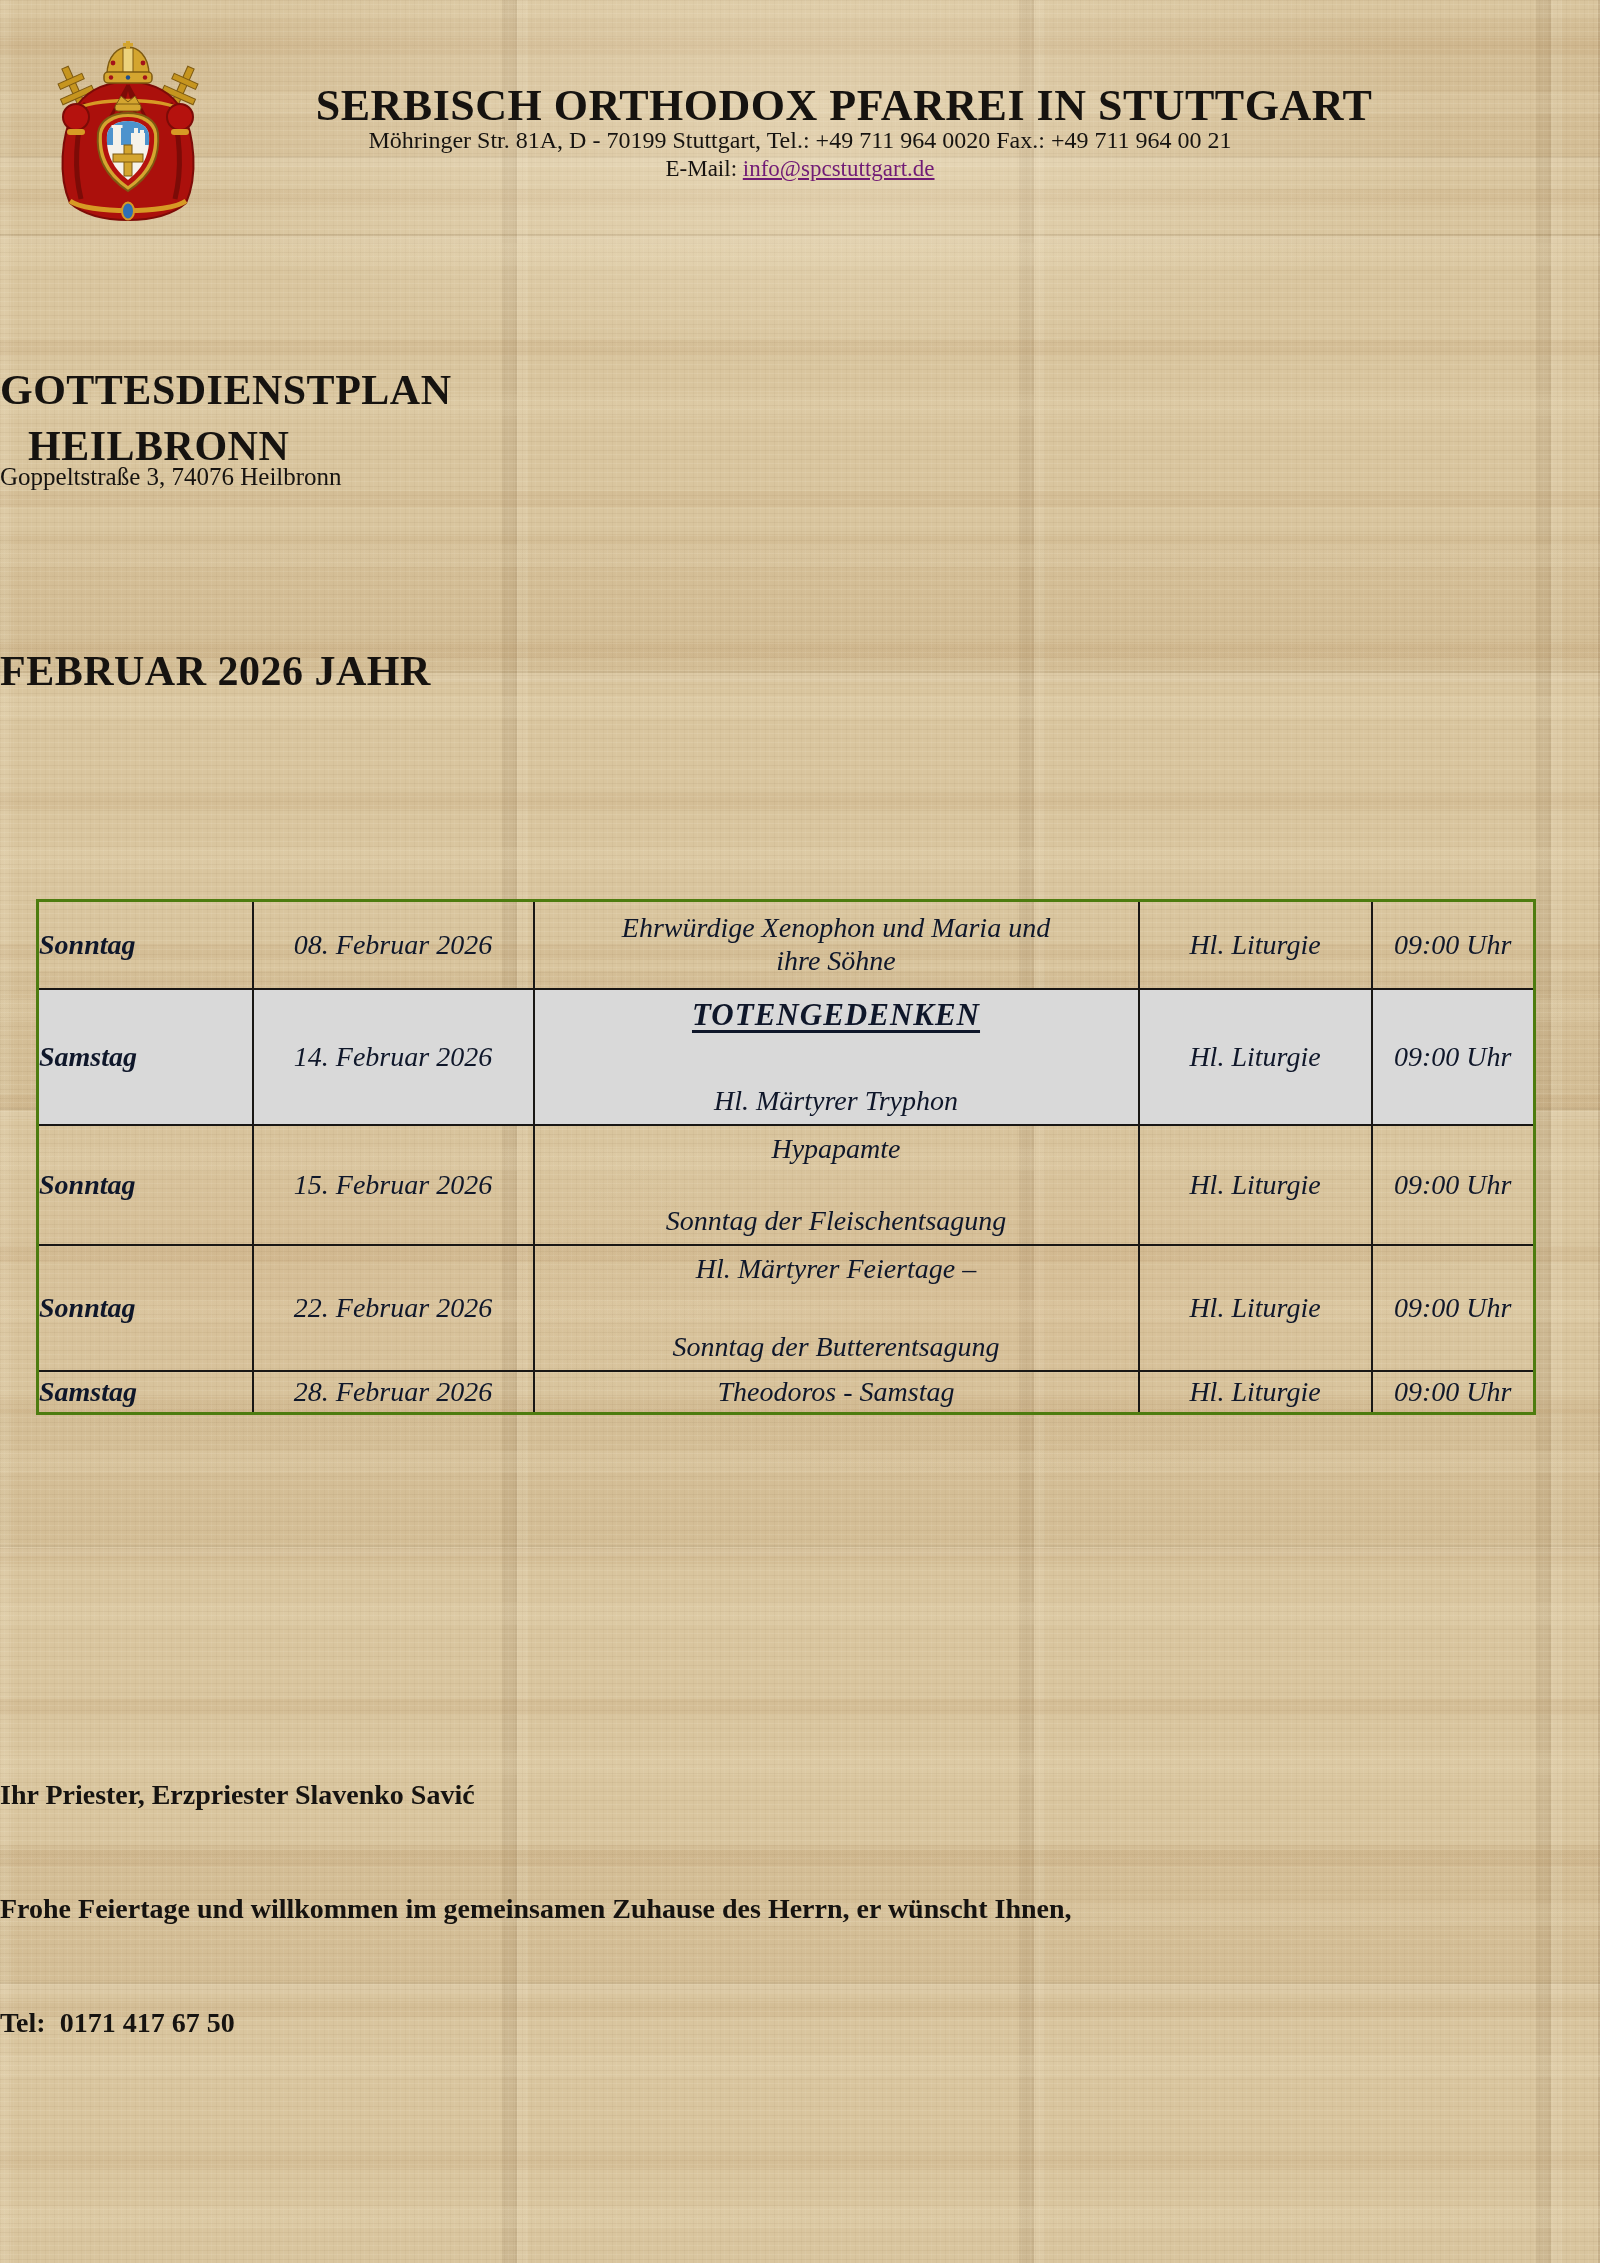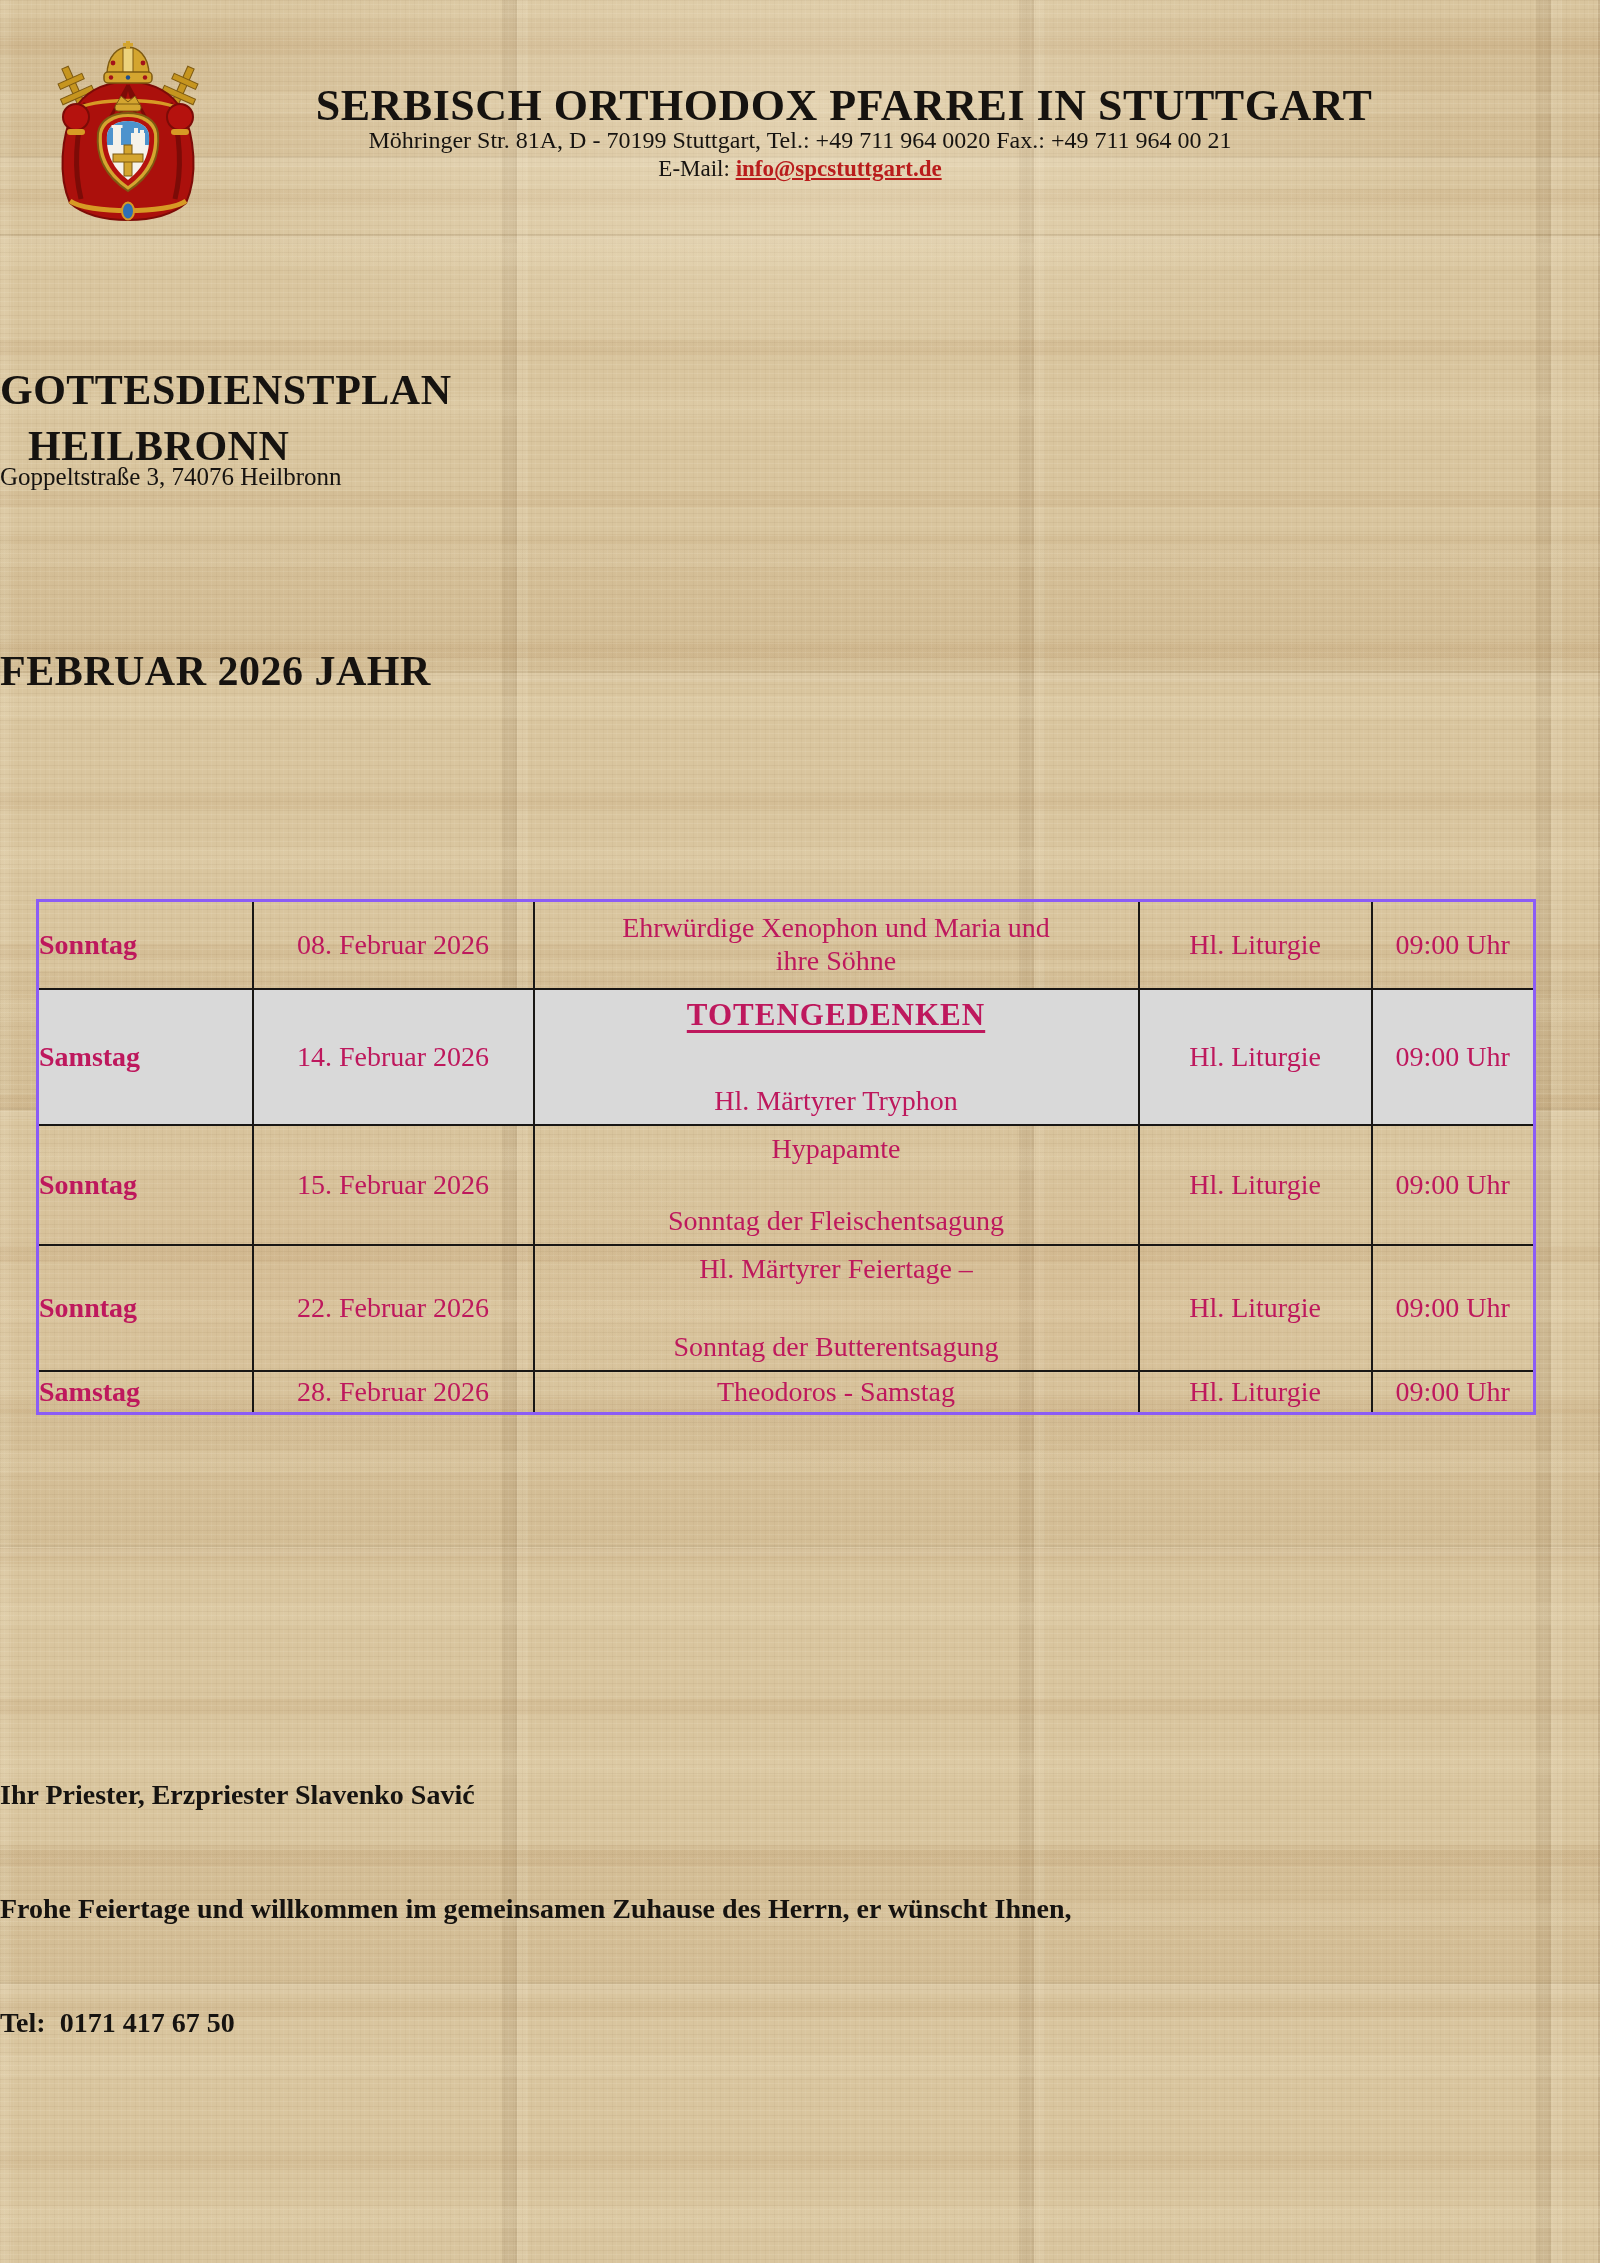--- a/index.html
+++ b/index.html
@@ -17,32 +17,33 @@
       repeating-linear-gradient(90deg, rgba(90,60,25,0.14) 0 2px, rgba(255,248,230,0.10) 2px 13px, rgba(0,0,0,0) 13px 504px, rgba(90,60,25,0.09) 504px 517px),
       repeating-linear-gradient(180deg, rgba(95,65,30,0.13) 0 2px, rgba(255,248,232,0.09) 2px 11px, rgba(0,0,0,0) 11px 300px, rgba(164,124,74,0.10) 300px 437px);
     background-position:0 0,0 0,0 0,0 0,0 0,0 0,-2px 0,0 234px;
   }
   .abs{position:absolute;}
   .center-full{position:absolute;left:0;width:1600px;text-align:center;}
   .center-doc{position:absolute;left:0;width:1568px;text-align:left;}
   .hdr-title{top:80px;font-size:44px;font-weight:bold;letter-spacing:0.5px;padding-left:44px;}
   .hdr-address{top:127px;font-size:24px;}
   .hdr-email{top:156px;font-size:23px;}
-  .hdr-email a{color:#b91c1c;text-decoration:underline;cursor:pointer;font-weight:bold;}
+  .hdr-email a{color:#701a75;text-decoration:underline;cursor:pointer;}
   .plan-title1{top:366px;font-size:42px;font-weight:bold;letter-spacing:0.5px;}
   .plan-title2{top:422px;font-size:42px;font-weight:bold;letter-spacing:0.5px;padding-left:28px;}
   .plan-sub{top:463px;font-size:25px;}
   .month-title{top:647px;font-size:42px;font-weight:bold;letter-spacing:0.5px;}
   .logo{left:43px;top:38px;width:170px;height:196px;}
 
   table.schedule{
     position:absolute;left:36px;top:899px;width:1497px;
     border-collapse:collapse;table-layout:fixed;
-    font-size:28px;color:#be185d;
-    border:3px solid #8b5cf6;
+    font-size:28px;color:#0f172a;
+    border:3px solid #4d7c0f;
+    font-style:italic;
   }
   table.schedule td{border:2px solid #191715;vertical-align:middle;padding:0;overflow:hidden;}
   tr.row-hl td{background:#d9d9d9;}
   td.c-day{font-weight:bold;text-align:left;padding-left:14px;}
   td.c-date,td.c-serv,td.c-time,td.c-desc{text-align:center;}
   .desc-wrap2{line-height:1.16;}
   .desc-split{display:flex;flex-direction:column;justify-content:space-between;align-items:center;padding:6px 12px;box-sizing:border-box;margin:0 auto;width:100%;}
   .h-r2{height:132px;}
   .h-r3{height:116px;}
   .h-r4{height:122px;}

